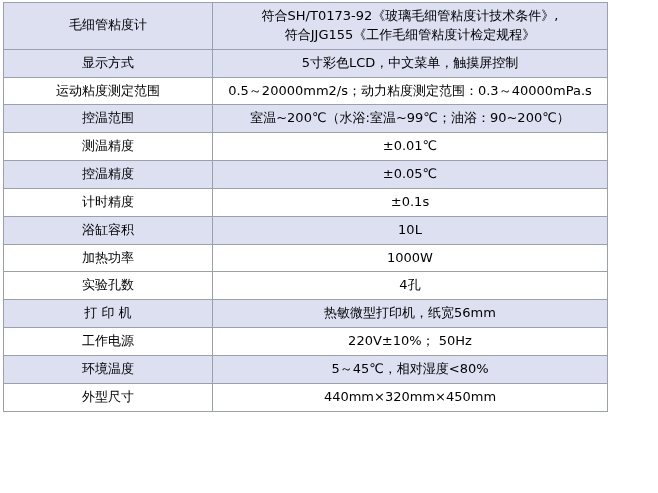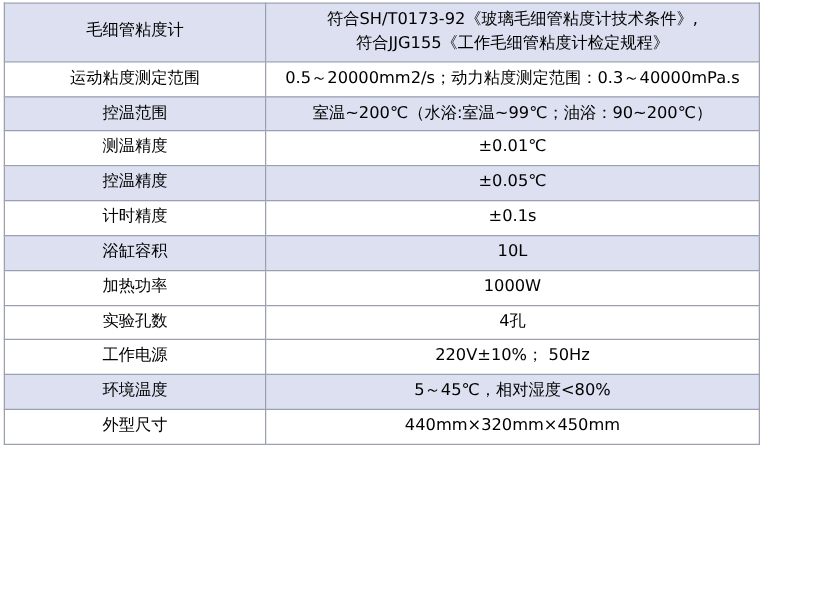--- a/index.html
+++ b/index.html
@@ -51,20 +51,26 @@
 
 <table class="spec-table">
   <tbody>
       <tr class="shaded">
         <td class="col-label">毛细管粘度计</td>
         <td class="col-value">
           <span class="val-line">符合SH/T0173-92《玻璃毛细管粘度计技术条件》,</span>
           <span class="val-line">符合JJG155《工作毛细管粘度计检定规程》</span>
         </td>
       </tr>
+      <tr class="shaded">
+        <td class="col-label">显示方式</td>
+        <td class="col-value">
+          <span class="val-line">5寸彩色LCD，中文菜单，触摸屏控制</span>
+        </td>
+      </tr>
       <tr class="plain">
         <td class="col-label">运动粘度测定范围</td>
         <td class="col-value">
           <span class="val-line">0.5～20000mm2/s；动力粘度测定范围：0.3～40000mPa.s</span>
         </td>
       </tr>
       <tr class="shaded">
         <td class="col-label">控温范围</td>
         <td class="col-value">
           <span class="val-line">室温~200℃（水浴:室温~99℃；油浴：90~200℃）</span>
@@ -99,20 +105,26 @@
         <td class="col-value">
           <span class="val-line">1000W</span>
         </td>
       </tr>
       <tr class="plain">
         <td class="col-label">实验孔数</td>
         <td class="col-value">
           <span class="val-line">4孔</span>
         </td>
       </tr>
+      <tr class="shaded">
+        <td class="col-label">打 印 机</td>
+        <td class="col-value">
+          <span class="val-line">热敏微型打印机，纸宽56mm</span>
+        </td>
+      </tr>
       <tr class="plain">
         <td class="col-label">工作电源</td>
         <td class="col-value">
           <span class="val-line">220V±10%；    50Hz</span>
         </td>
       </tr>
       <tr class="shaded">
         <td class="col-label">环境温度</td>
         <td class="col-value">
           <span class="val-line">5～45℃，相对湿度&lt;80%</span>

